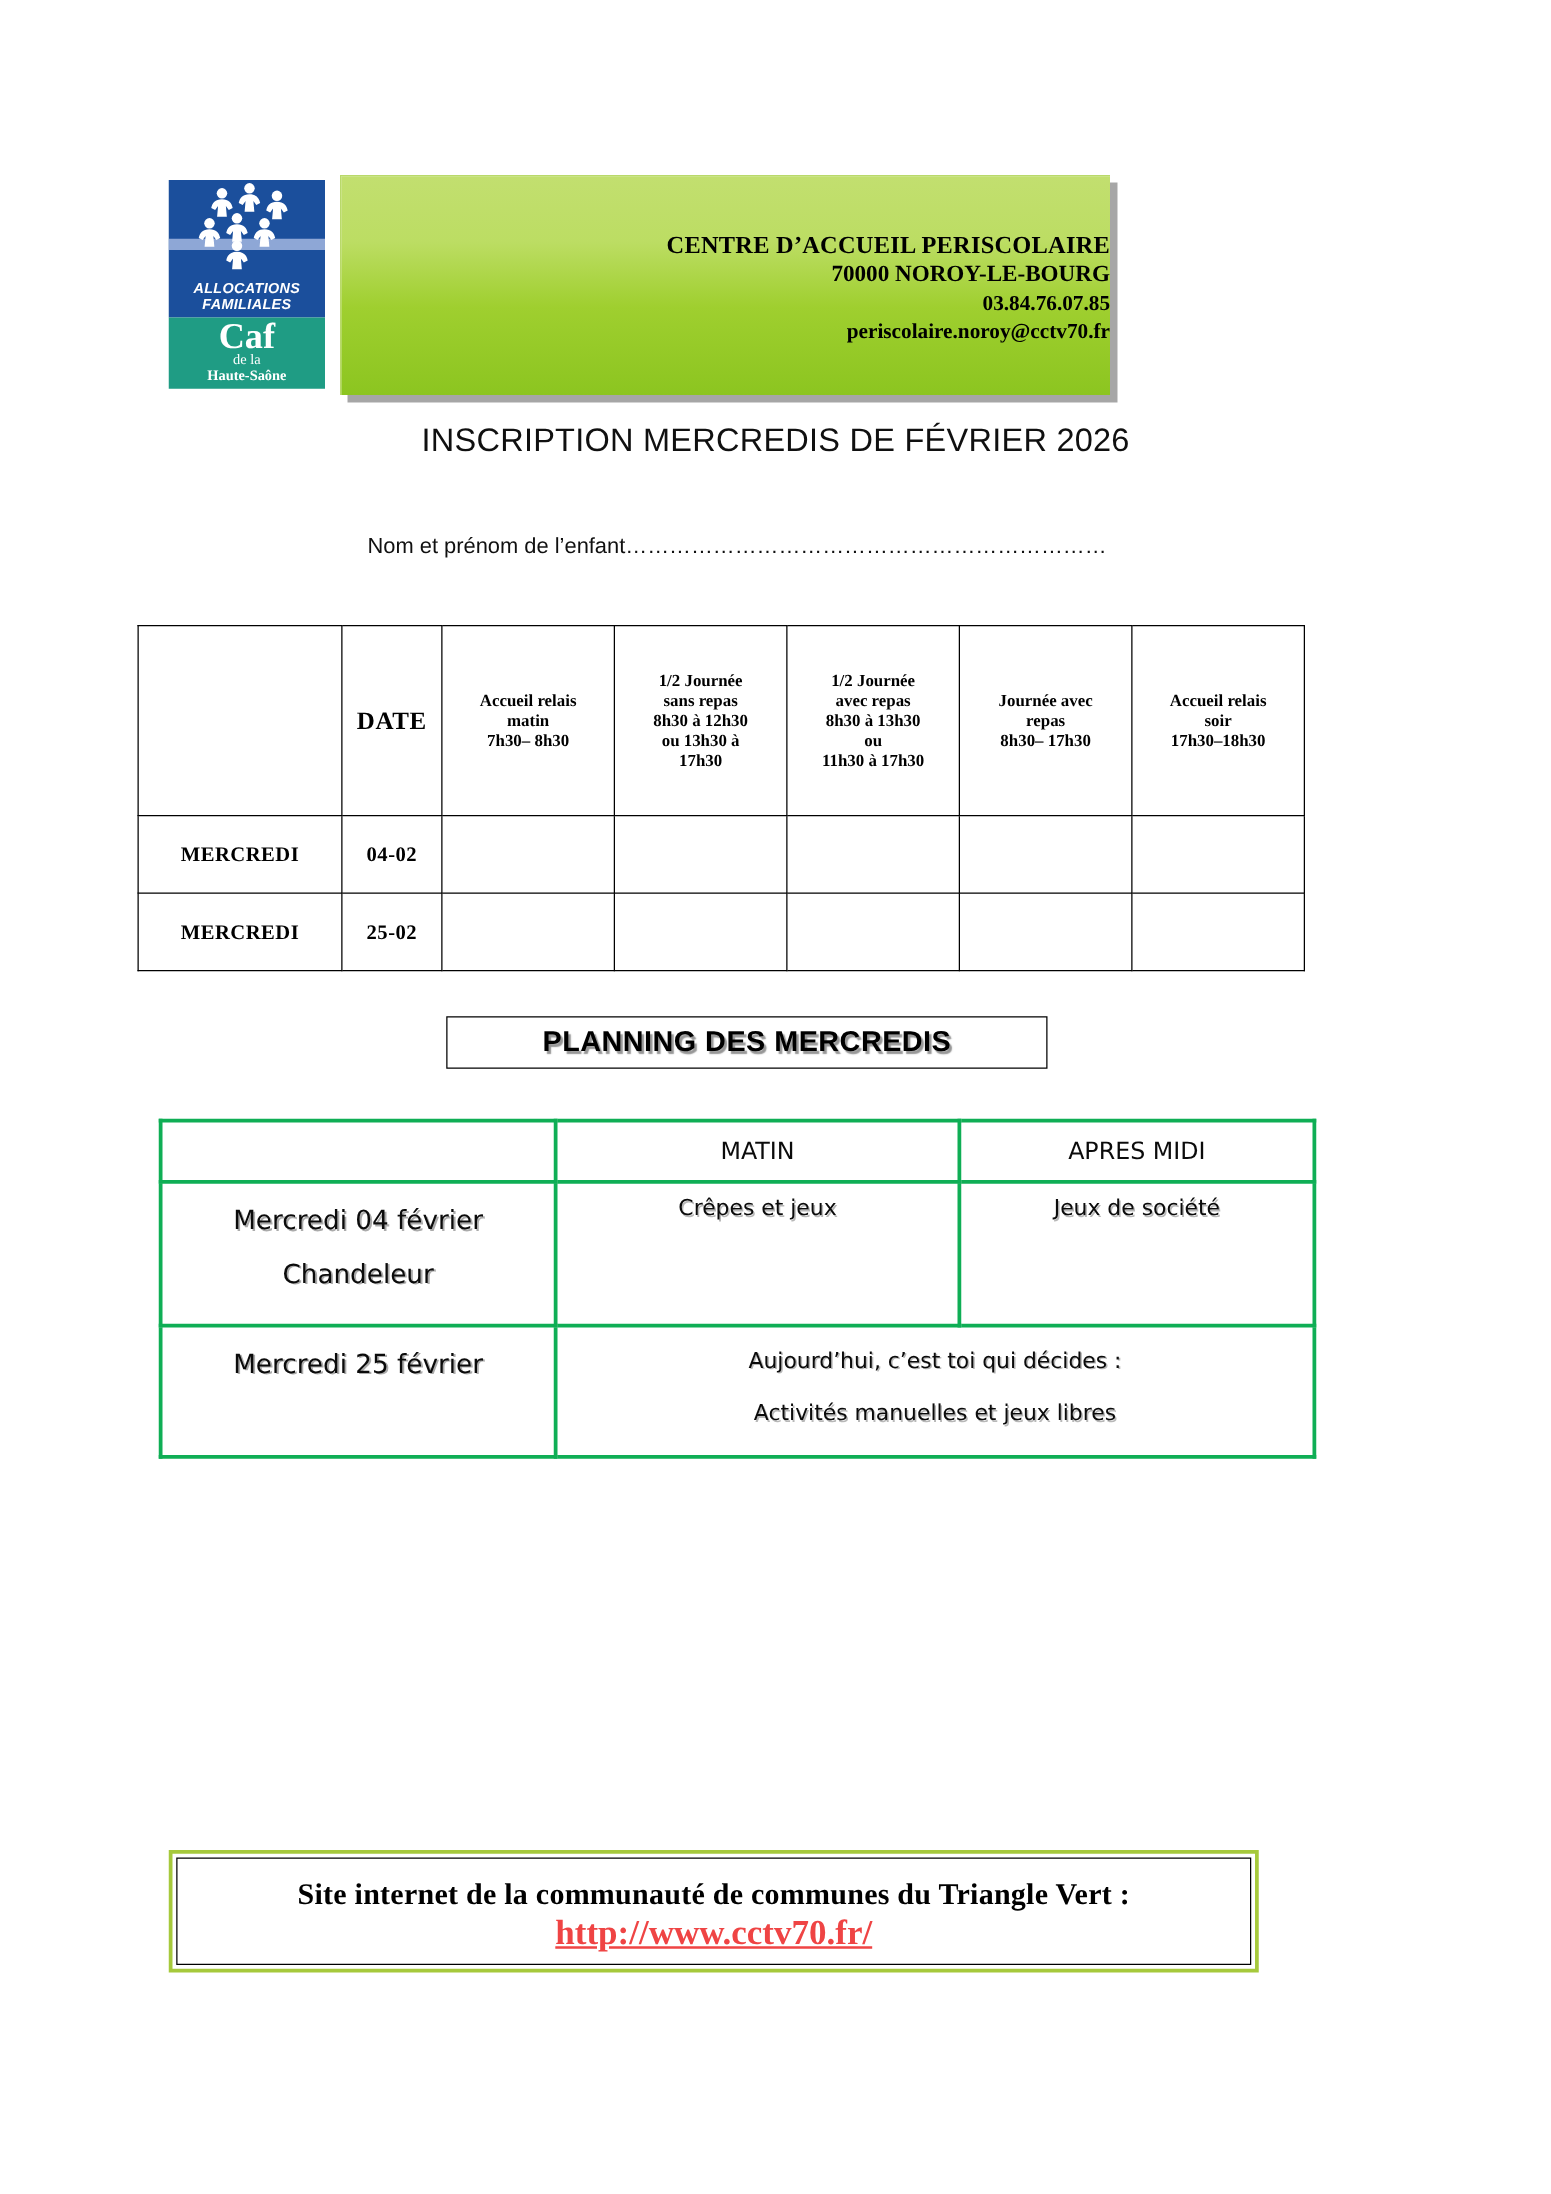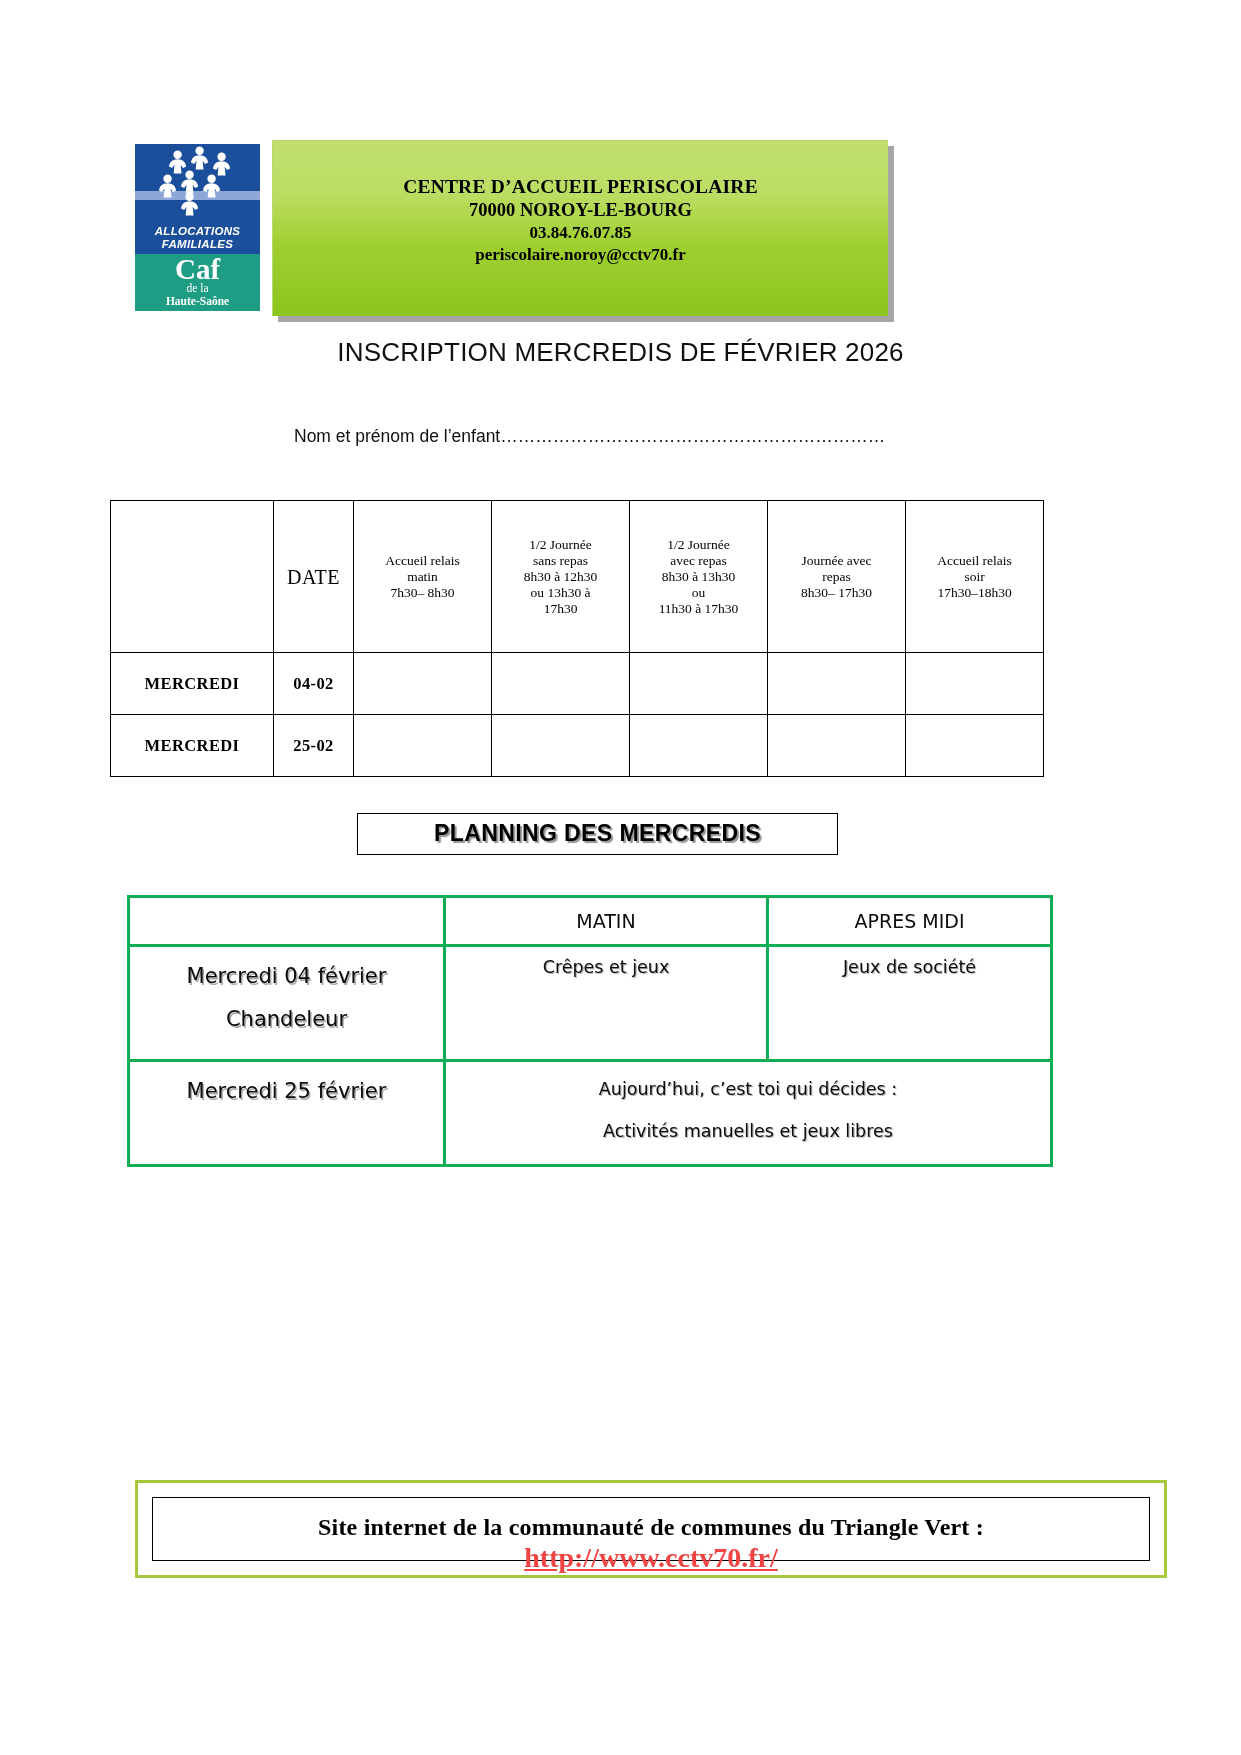--- a/index.html
+++ b/index.html
@@ -100,22 +100,22 @@
     top: 140px;
     width: 616px;
     height: 176px;
     background: linear-gradient(to bottom, #c2df6f 0%, #bcdd63 30%, #9fcf2f 60%, #8cc520 100%);
     border-top: 1px solid #b9d96a;
     border-left: 1px solid #b9d96a;
     box-shadow: 6px 6px 0 rgba(0,0,0,0.35);
     box-sizing: border-box;
   }
   .green-banner-inner {
-    padding-top: 34px;
-    text-align: center;
+    padding-top: 44px;
+    text-align: right;
     font-family: "Liberation Serif", serif;
     color: #000000;
   }
   .gb-line1 {
     font-size: 19.5px;
     font-weight: bold;
     line-height: 24px;
     letter-spacing: 0.2px;
   }
   .gb-line2, .gb-line4, .gb-line5 {
@@ -166,21 +166,21 @@
     font-family: "Liberation Serif", serif;
   }
   .insc-table td, .insc-table th {
     border: 1.3px solid #000000;
     padding: 8px;
     vertical-align: middle;
     text-align: center;
   }
   .insc-table thead td {
     height: 143px;
-    font-weight: normal;
+    font-weight: bold;
     font-size: 13.5px;
     line-height: 16px;
     padding: 4px 2px;
   }
   .insc-table thead td.h-date {
     font-size: 20px;
     letter-spacing: 0.5px;
   }
   .insc-table tbody td {
     height: 45px;
@@ -266,26 +266,26 @@
     font-size: 17.5px;
     line-height: 42px;
     text-shadow: 1.2px 1.2px 0.5px rgba(160,160,160,0.75);
   }
 
   
   .footer-box {
     position: absolute;
     left: 135px;
     top: 1480px;
-    width: 1032px;
+    width: 872px;
     height: 98px;
     border: 3px solid #a6c93c;
     background: #ffffff;
     box-sizing: border-box;
-    padding: 14px;
+    padding: 3px;
   }
   .footer-inner {
     width: 100%;
     height: 100%;
     border: 1.3px solid #000000;
     box-sizing: border-box;
     text-align: center;
     font-family: "Liberation Serif", serif;
   }
   .f-line1 {

